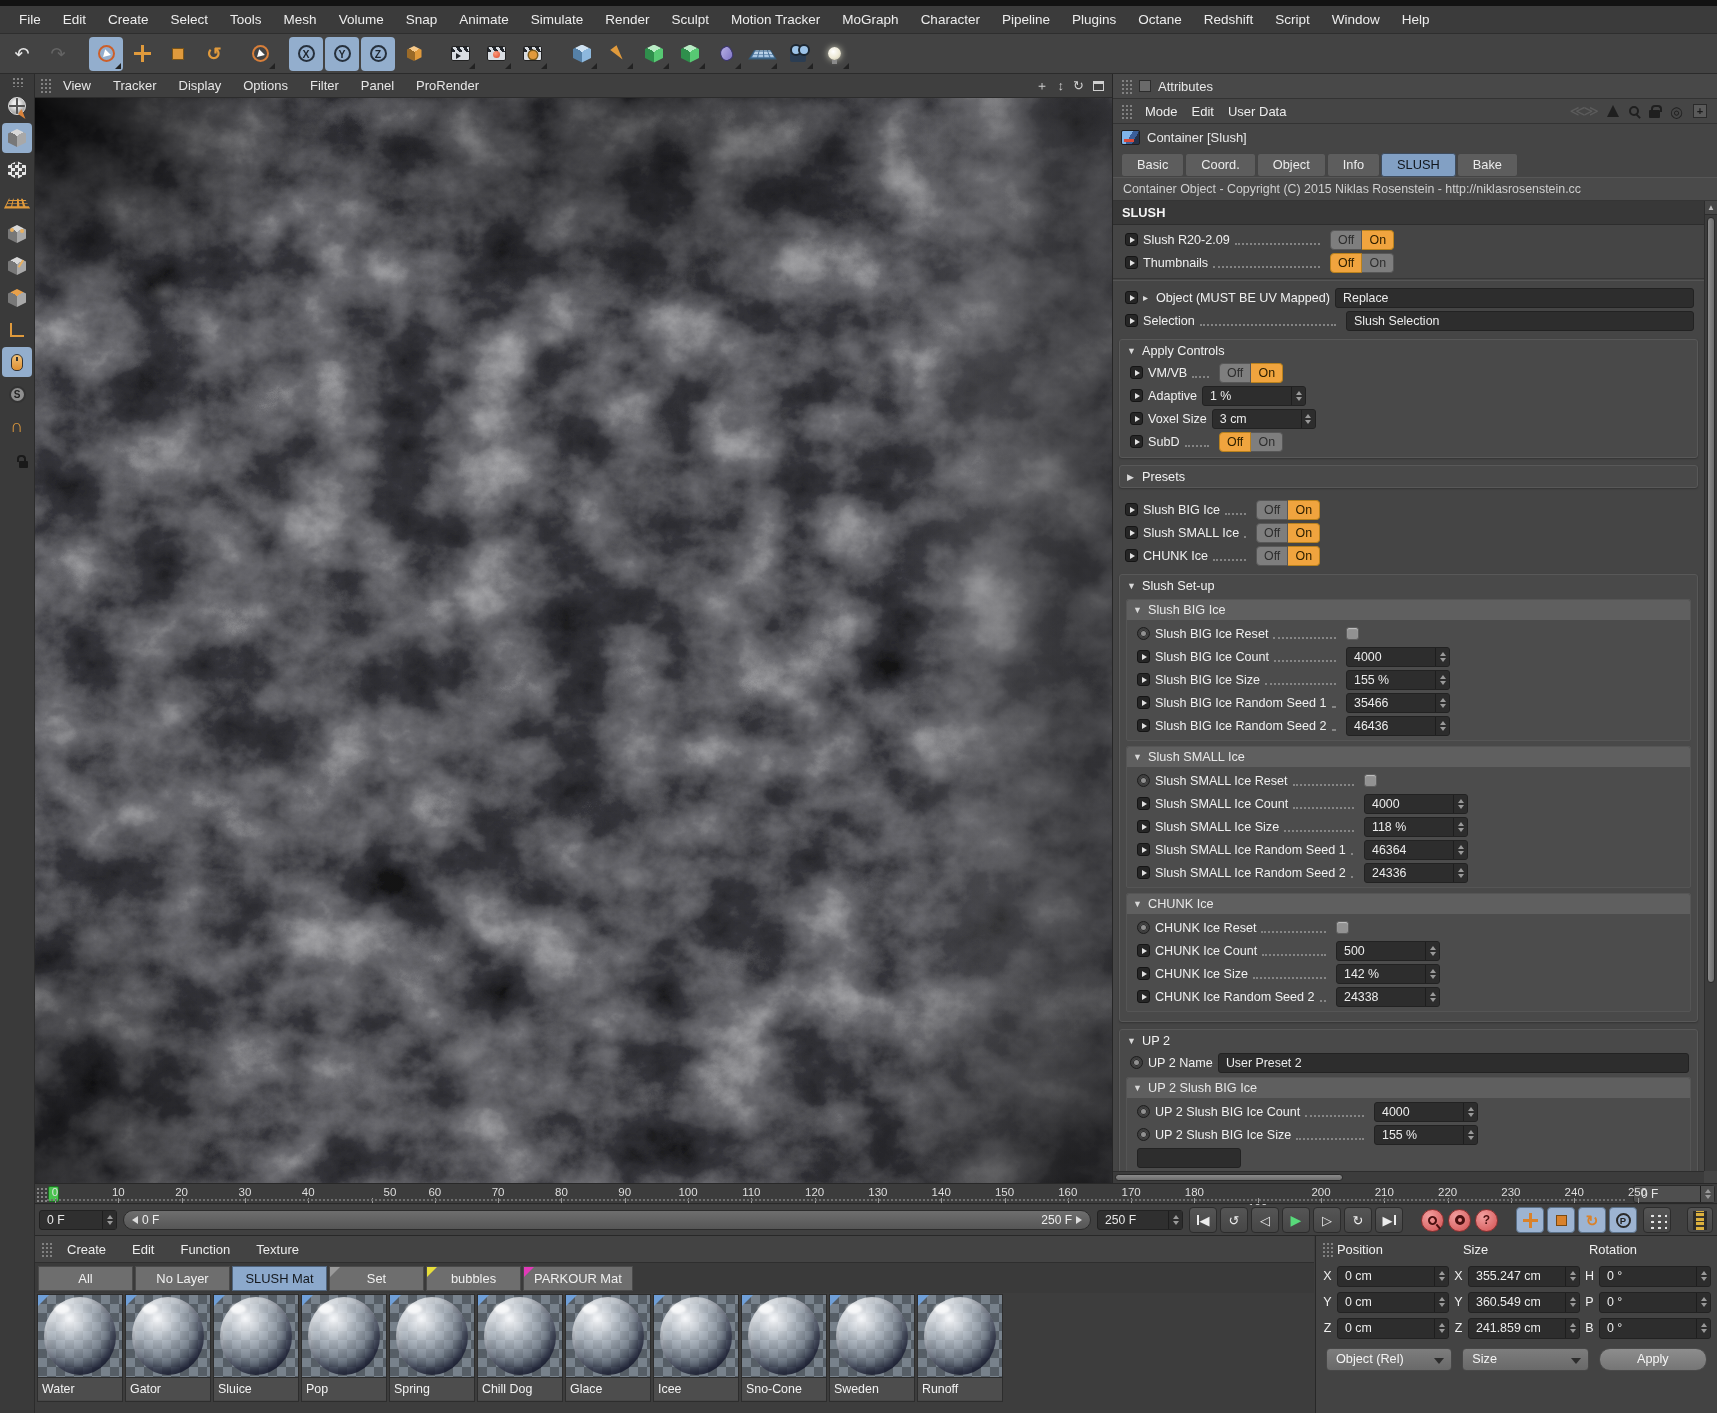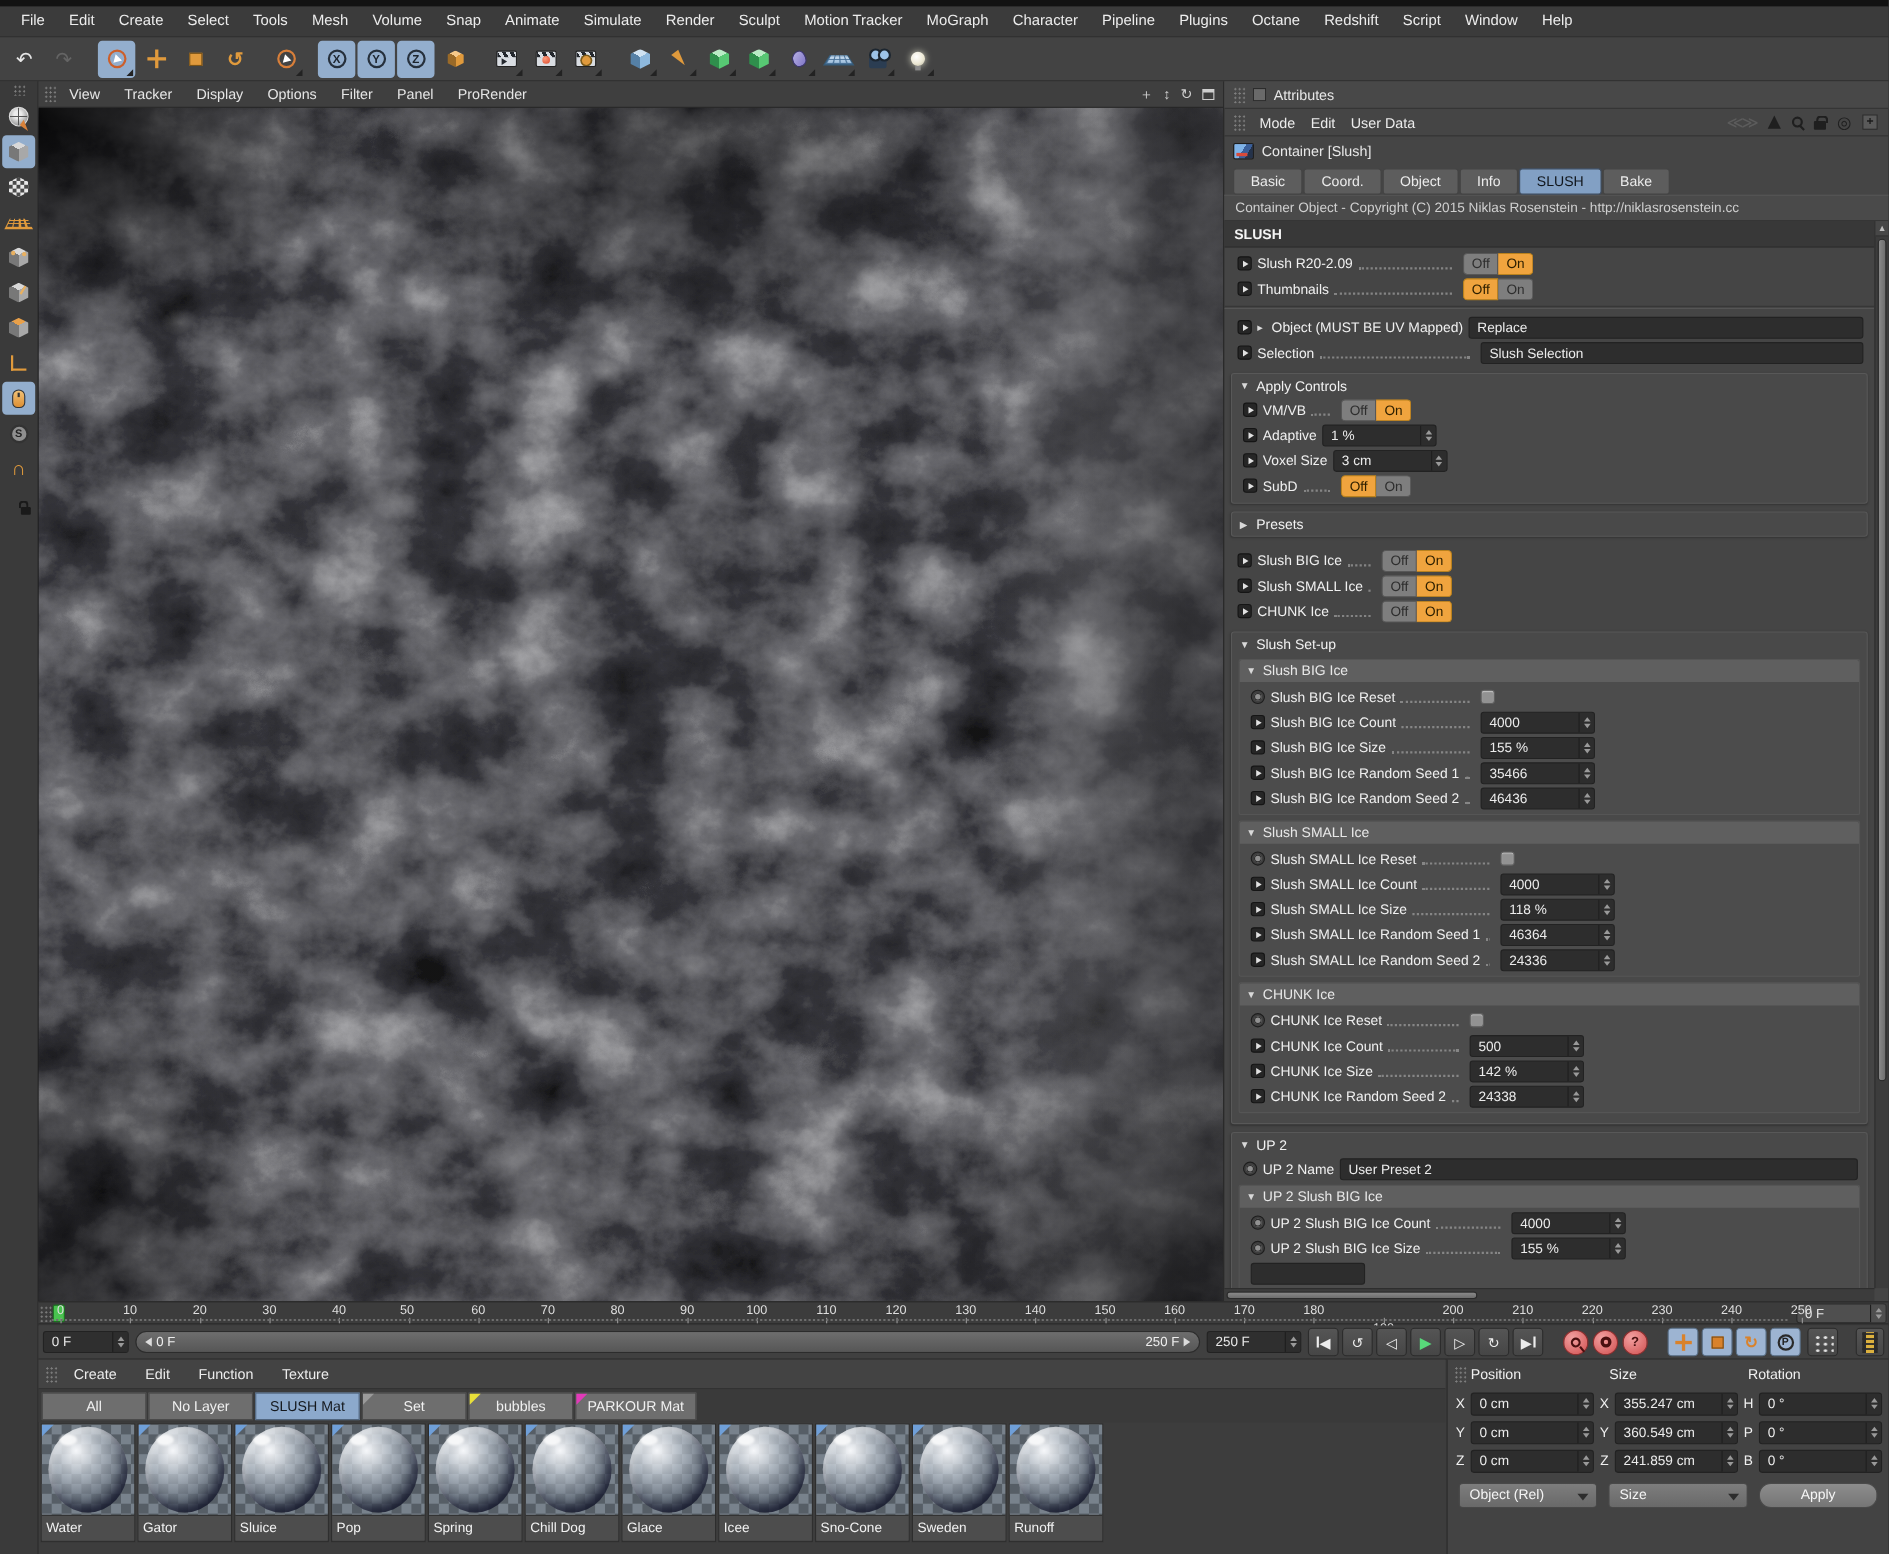--- a/index.html
+++ b/index.html
@@ -1,21 +1,21 @@
 <!DOCTYPE html>
 <html><head>
 <meta charset="utf-8">
 <style>
   *{box-sizing:border-box;margin:0;padding:0}
   body{background:#222;font-family:"Liberation Sans",sans-serif}
   #app{position:relative;width:1717px;height:1413px;background:#3d3d3d;color:#e8e8e8;overflow:hidden;font-size:13px}
   .grip{width:11px;height:15px;background-image:radial-gradient(#818181 28%,transparent 32%);background-size:4px 4px;flex:0 0 auto}
   
   #sliver{position:absolute;left:0;top:0;width:1717px;height:6px;background:#121212}
-  #menubar{position:absolute;left:0;top:6px;width:1717px;height:28px;background:#3b3b3b;border-bottom:1px solid #2e2e2e;display:flex;align-items:flex-end;padding-left:8px}
+  #menubar{position:absolute;left:0;top:6px;width:1717px;height:28px;background:#3b3b3b;border-bottom:1px solid #2e2e2e;display:flex;align-items:center;padding-left:8px}
   .mitem{padding:0 11px;line-height:28px;font-size:13.5px;color:#ededed;white-space:nowrap}
   #toolbar{position:absolute;left:0;top:34px;width:1717px;height:40px;background:#434343;border-bottom:1px solid #2b2b2b;display:flex;align-items:center;padding-left:5px;gap:2px}
   .tbtn{width:34px;height:34px;border-radius:4px;display:flex;align-items:center;justify-content:center;position:relative;flex:0 0 auto}
   .tbtn.sel{background:#93aecd;box-shadow:inset 0 0 0 1px #5e7globals}
   .tbtn.sel{background:#93aecd}
   .tbtn.dis{opacity:.45}
   .tsep{flex:0 0 auto}
   .fly::after{content:'';position:absolute;right:2px;bottom:2px;border-left:6px solid transparent;border-bottom:6px solid #222}
   
   .tglyph{font-size:18px;color:#e6e6e6;line-height:1}
@@ -812,21 +812,21 @@
   <span class="rtick" style="left: 20px;">0</span>
       <span class="rtline" style="left: 20px;"></span>
       <span class="rtick" style="left: 83.3px;">10</span>
       <span class="rtline" style="left: 83.3px;"></span>
       <span class="rtick" style="left: 146.6px;">20</span>
       <span class="rtline" style="left: 146.6px;"></span>
       <span class="rtick" style="left: 209.9px;">30</span>
       <span class="rtline" style="left: 209.9px;"></span>
       <span class="rtick" style="left: 273.2px;">40</span>
       <span class="rtline" style="left: 273.2px;"></span>
-      <span class="rtick" style="left: 335px;">50</span>
+      <span class="rtick" style="left: 355px;">50</span>
       <span class="rtline" style="left: 336.5px;"></span>
       <span class="rtick" style="left: 399.8px;">60</span>
       <span class="rtline" style="left: 399.8px;"></span>
       <span class="rtick" style="left: 463.1px;">70</span>
       <span class="rtline" style="left: 463.1px;"></span>
       <span class="rtick" style="left: 526.4px;">80</span>
       <span class="rtline" style="left: 526.4px;"></span>
       <span class="rtick" style="left: 589.7px;">90</span>
       <span class="rtline" style="left: 589.7px;"></span>
       <span class="rtick" style="left: 653px;">100</span>

